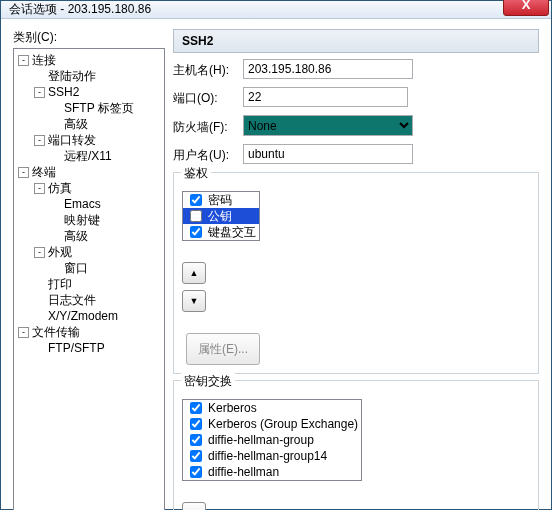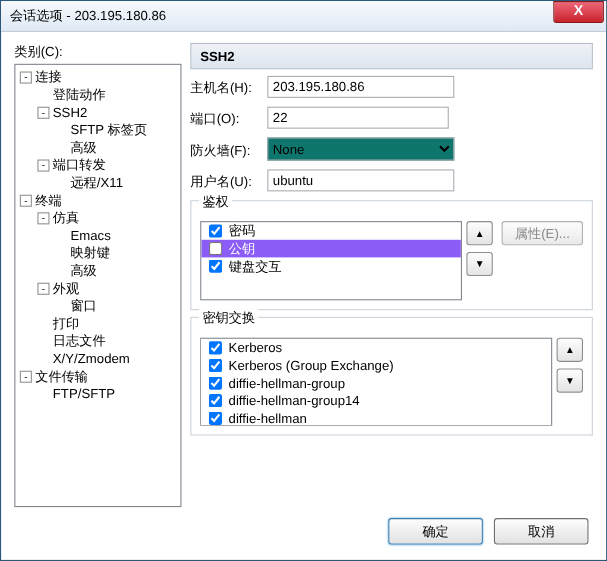--- a/index.html
+++ b/index.html
@@ -18,29 +18,29 @@
 .noexp { width: 11px; display:inline-block; margin-right:3px;}
 .tlabel { cursor: default; }
 .right { flex: 1; display: flex; flex-direction: column; gap: 4px; }
 .section-header { background: linear-gradient(#eef2f7,#dde5ee); border: 1px solid #b5bfc9; padding: 4px 8px; font-weight: bold; }
 .form-row { display: flex; align-items: flex-end; gap: 6px; margin: 2px 0; }
 .form-label { width: 64px; }
 .form-input { flex: 0 0 170px; height: 20px; border: 1px solid #abadb3; padding: 1px 4px; }
 .form-select { flex: 0 0 170px; height: 21px; border: 1px solid #abadb3; background:#0f766e; }
 .group { border: 1px solid #cbd3db; margin-top: 2px; padding: 18px 8px 8px 8px; position: relative; }
 .group-title { position: absolute; top: -8px; left: 7px; background: #fff; padding: 0 3px; }
-.listwrap { display: flex; gap: 4px; align-items: flex-start; }
+.listwrap { display: flex; gap: 21px; align-items: flex-start; flex-direction: column; }
 .listbox { flex: 1; height: 72px; border: 1px solid #828790; background:#fff; overflow:auto; }
 .listbox2 { height: 80px; }
 .lrow { display: flex; align-items: center; height: 16px; padding: 0 3px; gap: 3px; }
-.lrow.sel { background: #8b5cf6; color: #fff; }
+.lrow.sel { background: #1d4ed8; color: #fff; }
 .chk { width: 12px; height: 12px; }
 .updown { display:flex; flex-direction:column; gap:6px; }
 .arrowbtn { width:24px; height:22px; border:1px solid #8d8d8d; background:linear-gradient(#fdfdfd,#e4e4e4); border-radius:3px; cursor:pointer; display:flex; align-items:center; justify-content:center;}
-.propbtn { width:74px; height:22px; border:1px solid #b0b0b0; background:linear-gradient(#fdfdfd,#e9e9e9); border-radius:3px; color:#888; margin-left:4px;}
+.propbtn { width:74px; height:32px; border:1px solid #b0b0b0; background:linear-gradient(#fdfdfd,#e9e9e9); border-radius:3px; color:#888; margin-left:4px;}
 .footer { display:flex; justify-content:flex-end; gap:10px; padding:10px 4px 10px 0;}
 .btn { width:86px; height:24px; border:1px solid #707070; background:linear-gradient(#fdfdfd,#e2e2e2); border-radius:3px; cursor:pointer;}
 .btn.default { border:1px solid #3c7fb1; box-shadow:0 0 2px #5ca7dd;}
 </style>
 </head>
 <body>
 
 <div class="window">
   <div class="titlebar">
     <span class="titlebar-text">会话选项 - 203.195.180.86</span>

